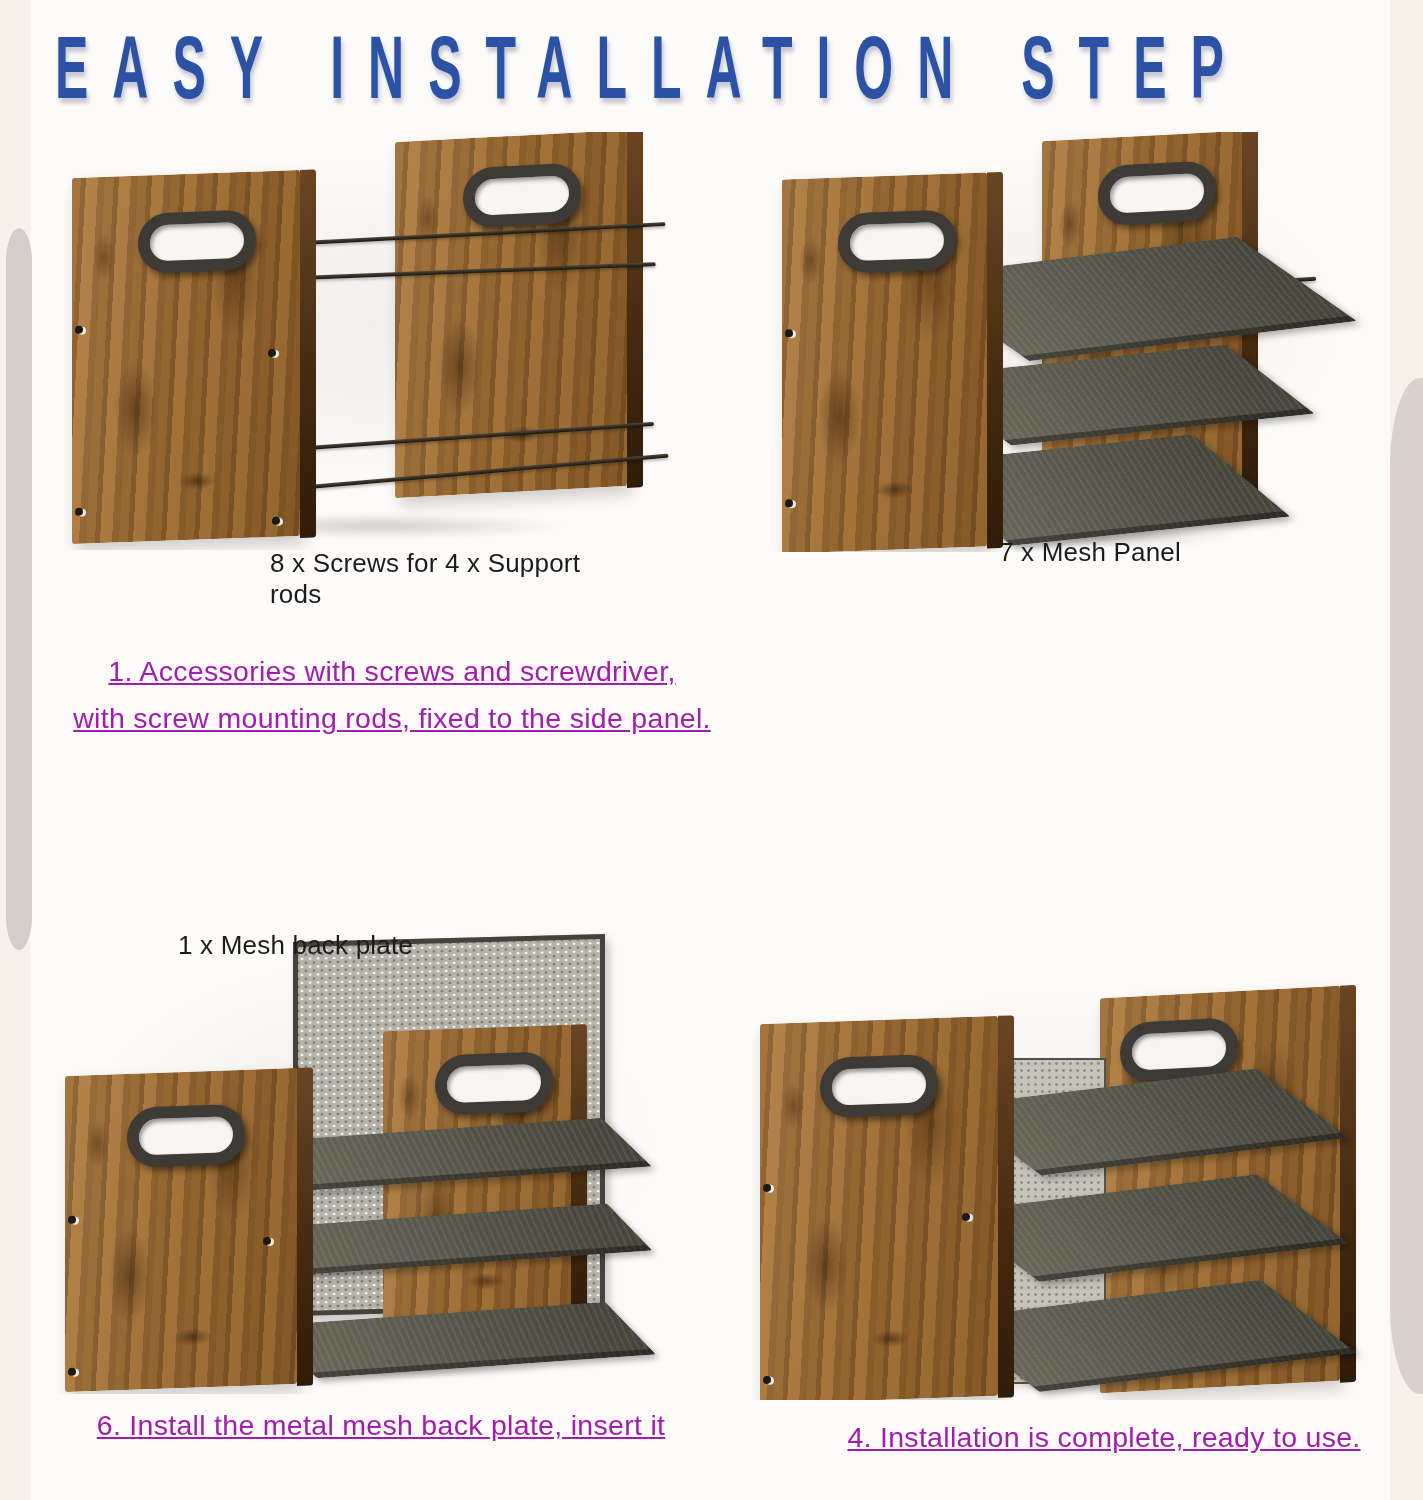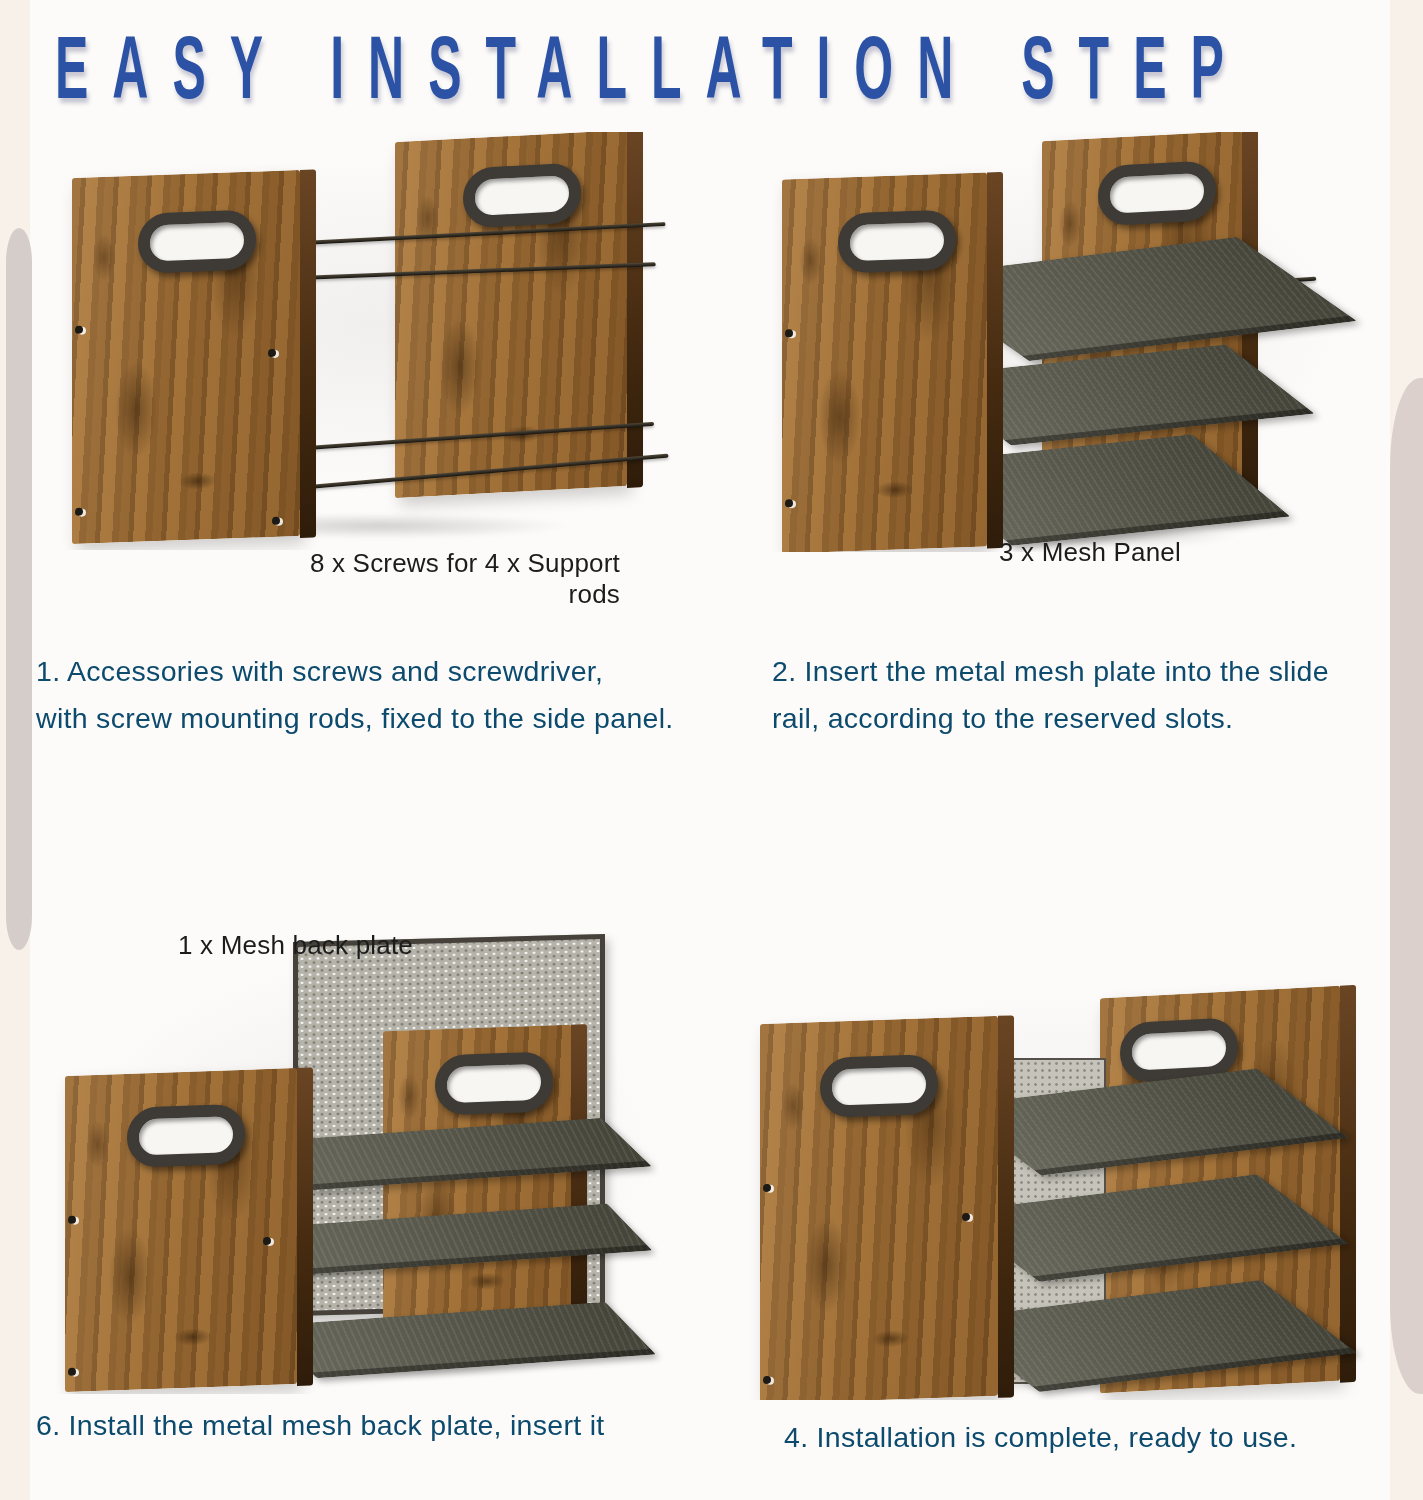--- a/index.html
+++ b/index.html
@@ -74,21 +74,21 @@
   .meshlite{
     position:absolute;
     background-color:#c6c4ba;
     background-image:radial-gradient(rgba(90,88,78,.5) 1.1px, transparent 1.6px);
     background-size:7px 7px;border:2px solid #55514a;box-sizing:border-box;
   }
   .gshadow{position:absolute;background:radial-gradient(50% 50% at 50% 50%, rgba(0,0,0,.17), transparent 70%);
     border-radius:50%;filter:blur(2px);}
 
   .caption{position:absolute;font-size:26px;color:#1c1c1c;letter-spacing:.2px;}
-  .step{position:absolute;font-size:28.5px;color:#0c4a6e;text-align:left;line-height:47px;letter-spacing:.3px;}
+  .step{position:absolute;font-size:28.5px;color:#a21caf;text-align:center;line-height:47px;letter-spacing:.3px;text-decoration:underline;}
 </style>
 </head>
 <body>
 
 <div class="canvas">
   <div class="card"></div>
   <div class="strip-left"></div>
   <div class="strip-right"></div>
 
   <div class="title">EASY INSTALLATION STEP</div>
@@ -169,31 +169,27 @@
     <div class="shelf" style="left:242px;top:332px;width:320px;height:84px;transform:rotate(-7deg) skewX(46deg);"></div>
 
     <div class="panel edge-right" style="left:12px;top:58px;width:238px;height:380px;transform:skewY(-2deg);">
       <div class="handle" style="left:60px;top:36px;"></div>
       <div class="screw" style="left:3px;top:160px;"></div>
       <div class="screw" style="left:3px;top:352px;"></div>
       <div class="screw" style="left:202px;top:196px;"></div>
     </div>
   </div>
 
-  <div class="caption" style="left:270px;top:548px;width:350px;text-align:right;">8 x Screws for 4 x Support rods</div>
-  <div class="caption" style="left:940px;top:537px;width:300px;text-align:center;">3 x Mesh Panel</div>
+  <div class="caption" style="left:270px;top:548px;width:350px;text-align:left;">8 x Screws for 4 x Support rods</div>
+  <div class="caption" style="left:940px;top:537px;width:300px;text-align:center;">7 x Mesh Panel</div>
   <div class="caption" style="left:178px;top:930px;width:300px;text-align:left;">1 x Mesh back plate</div>
 
   <div class="step" style="left:36px;top:648px;width:712px;">
     <div>1. Accessories with screws and screwdriver,</div>
     <div>with screw mounting rods, fixed to the side panel.</div>
-  </div>
-  <div class="step" style="left:772px;top:648px;width:618px;">
-    <div>2. Insert the metal mesh plate into the slide</div>
-    <div>rail, according to the reserved slots.</div>
   </div>
   <div class="step" style="left:36px;top:1402px;width:690px;">
     <div>6. Install the metal mesh back plate, insert it</div>
   </div>
   <div class="step" style="left:784px;top:1414px;width:640px;">
     <div>4. Installation is complete, ready to use.</div>
   </div>
 </div>
 
 </body></html>

